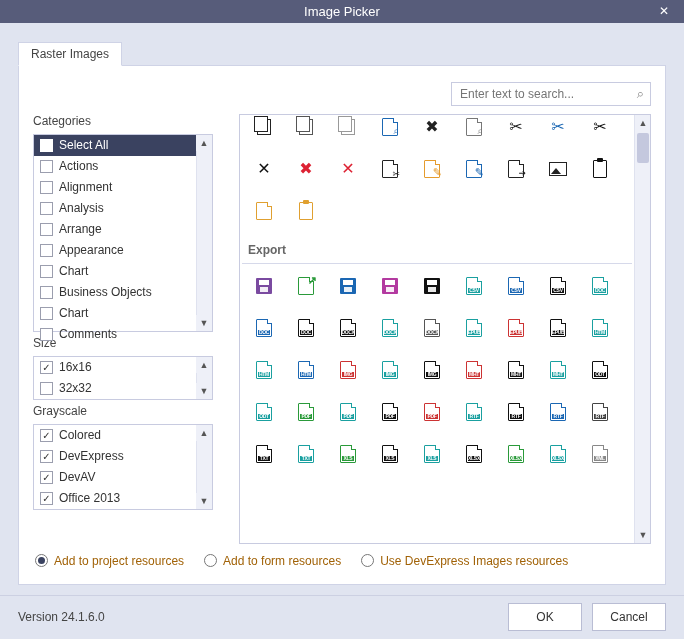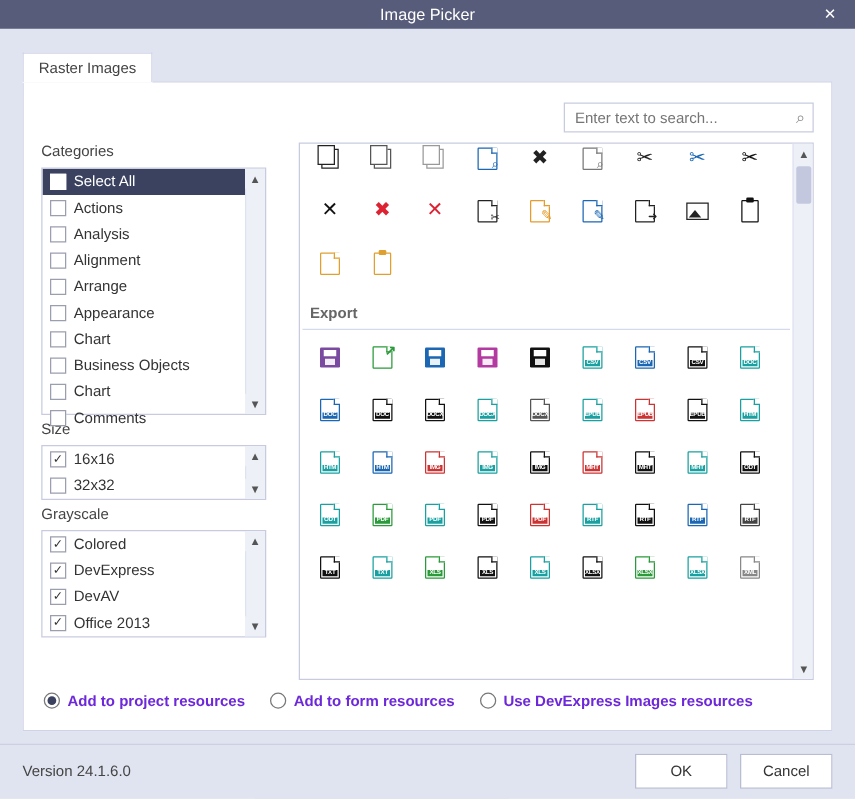--- a/index.html
+++ b/index.html
@@ -34,21 +34,21 @@
   .right .vscroll { width:16px; background:#eef0f8; border-left:1px solid #dfe2ef; position:relative; }
   .right .vscroll .arrow { position:absolute; left:0; width:16px; height:16px; display:flex; align-items:center; justify-content:center; color:#555; font-size:9px; }
   .right .vscroll .thumb { position:absolute; left:2px; width:12px; background:#c4c8de; border-radius:2px; }
   .group-title { color:#666; font-weight:bold; padding:10px 6px 6px 6px; border-bottom:1px solid #d6d9ea; margin-bottom:10px; }
   .icon-grid { display:grid; grid-template-columns: repeat(9, 42px); gap:18px 0; padding-left:10px; padding-bottom:10px; }
   .ico { width:24px; height:24px; display:flex; align-items:center; justify-content:center; }
   .doc { width:16px; height:18px; border:1.5px solid; position:relative; border-radius:1px; }
   .doc .fold { position:absolute; top:-1px; right:-1px; width:5px; height:5px; background:#fff; border-left:1.5px solid; border-bottom:1.5px solid; }
   .doc .tag { position:absolute; bottom:1px; left:1px; right:1px; height:5px; font-size:5px; font-weight:bold; letter-spacing:-0.3px; display:flex; align-items:center; justify-content:center; line-height:5px; }
   .radios { display:flex; gap:20px; padding:10px 2px 6px 2px; align-items:center; }
-  .radio { display:flex; align-items:center; gap:6px; color:#6d28d9;font-weight:bold; }
+  .radio { display:flex; align-items:center; gap:6px; color:#a16207; }
   .radio .dot { width:13px; height:13px; border:1px solid #777; border-radius:50%; display:flex; align-items:center; justify-content:center; }
   .radio .dot .inner-dot { width:7px; height:7px; background:#3a4260; border-radius:50%; }
   .footer { height:58px; display:flex; align-items:center; justify-content:space-between; padding:0 18px; border-top:1px solid #ccd0e2; margin-top:10px; }
   .footer .ver { color:#444; }
   .footer .btns { display:flex; gap:10px; }
   .btn { min-width:74px; height:28px; background:#fff; border:1px solid #b9bdd4; display:flex; align-items:center; justify-content:center; color:#333; cursor:pointer; }
 </style>
 </head>
 <body>
 
@@ -82,25 +82,25 @@
                   <div class="item selected">
                     <span class="cb"></span>
                     <span>Select All</span>
                   </div>
                   <div class="item">
                     <span class="cb"></span>
                     <span>Actions</span>
                   </div>
                   <div class="item">
                     <span class="cb"></span>
+                    <span>Alignment</span>
+                  </div>
+                  <div class="item">
+                    <span class="cb"></span>
                     <span>Analysis</span>
-                  </div>
-                  <div class="item">
-                    <span class="cb"></span>
-                    <span>Alignment</span>
                   </div>
                   <div class="item">
                     <span class="cb"></span>
                     <span>Arrange</span>
                   </div>
                   <div class="item">
                     <span class="cb"></span>
                     <span>Appearance</span>
                   </div>
                   <div class="item">

